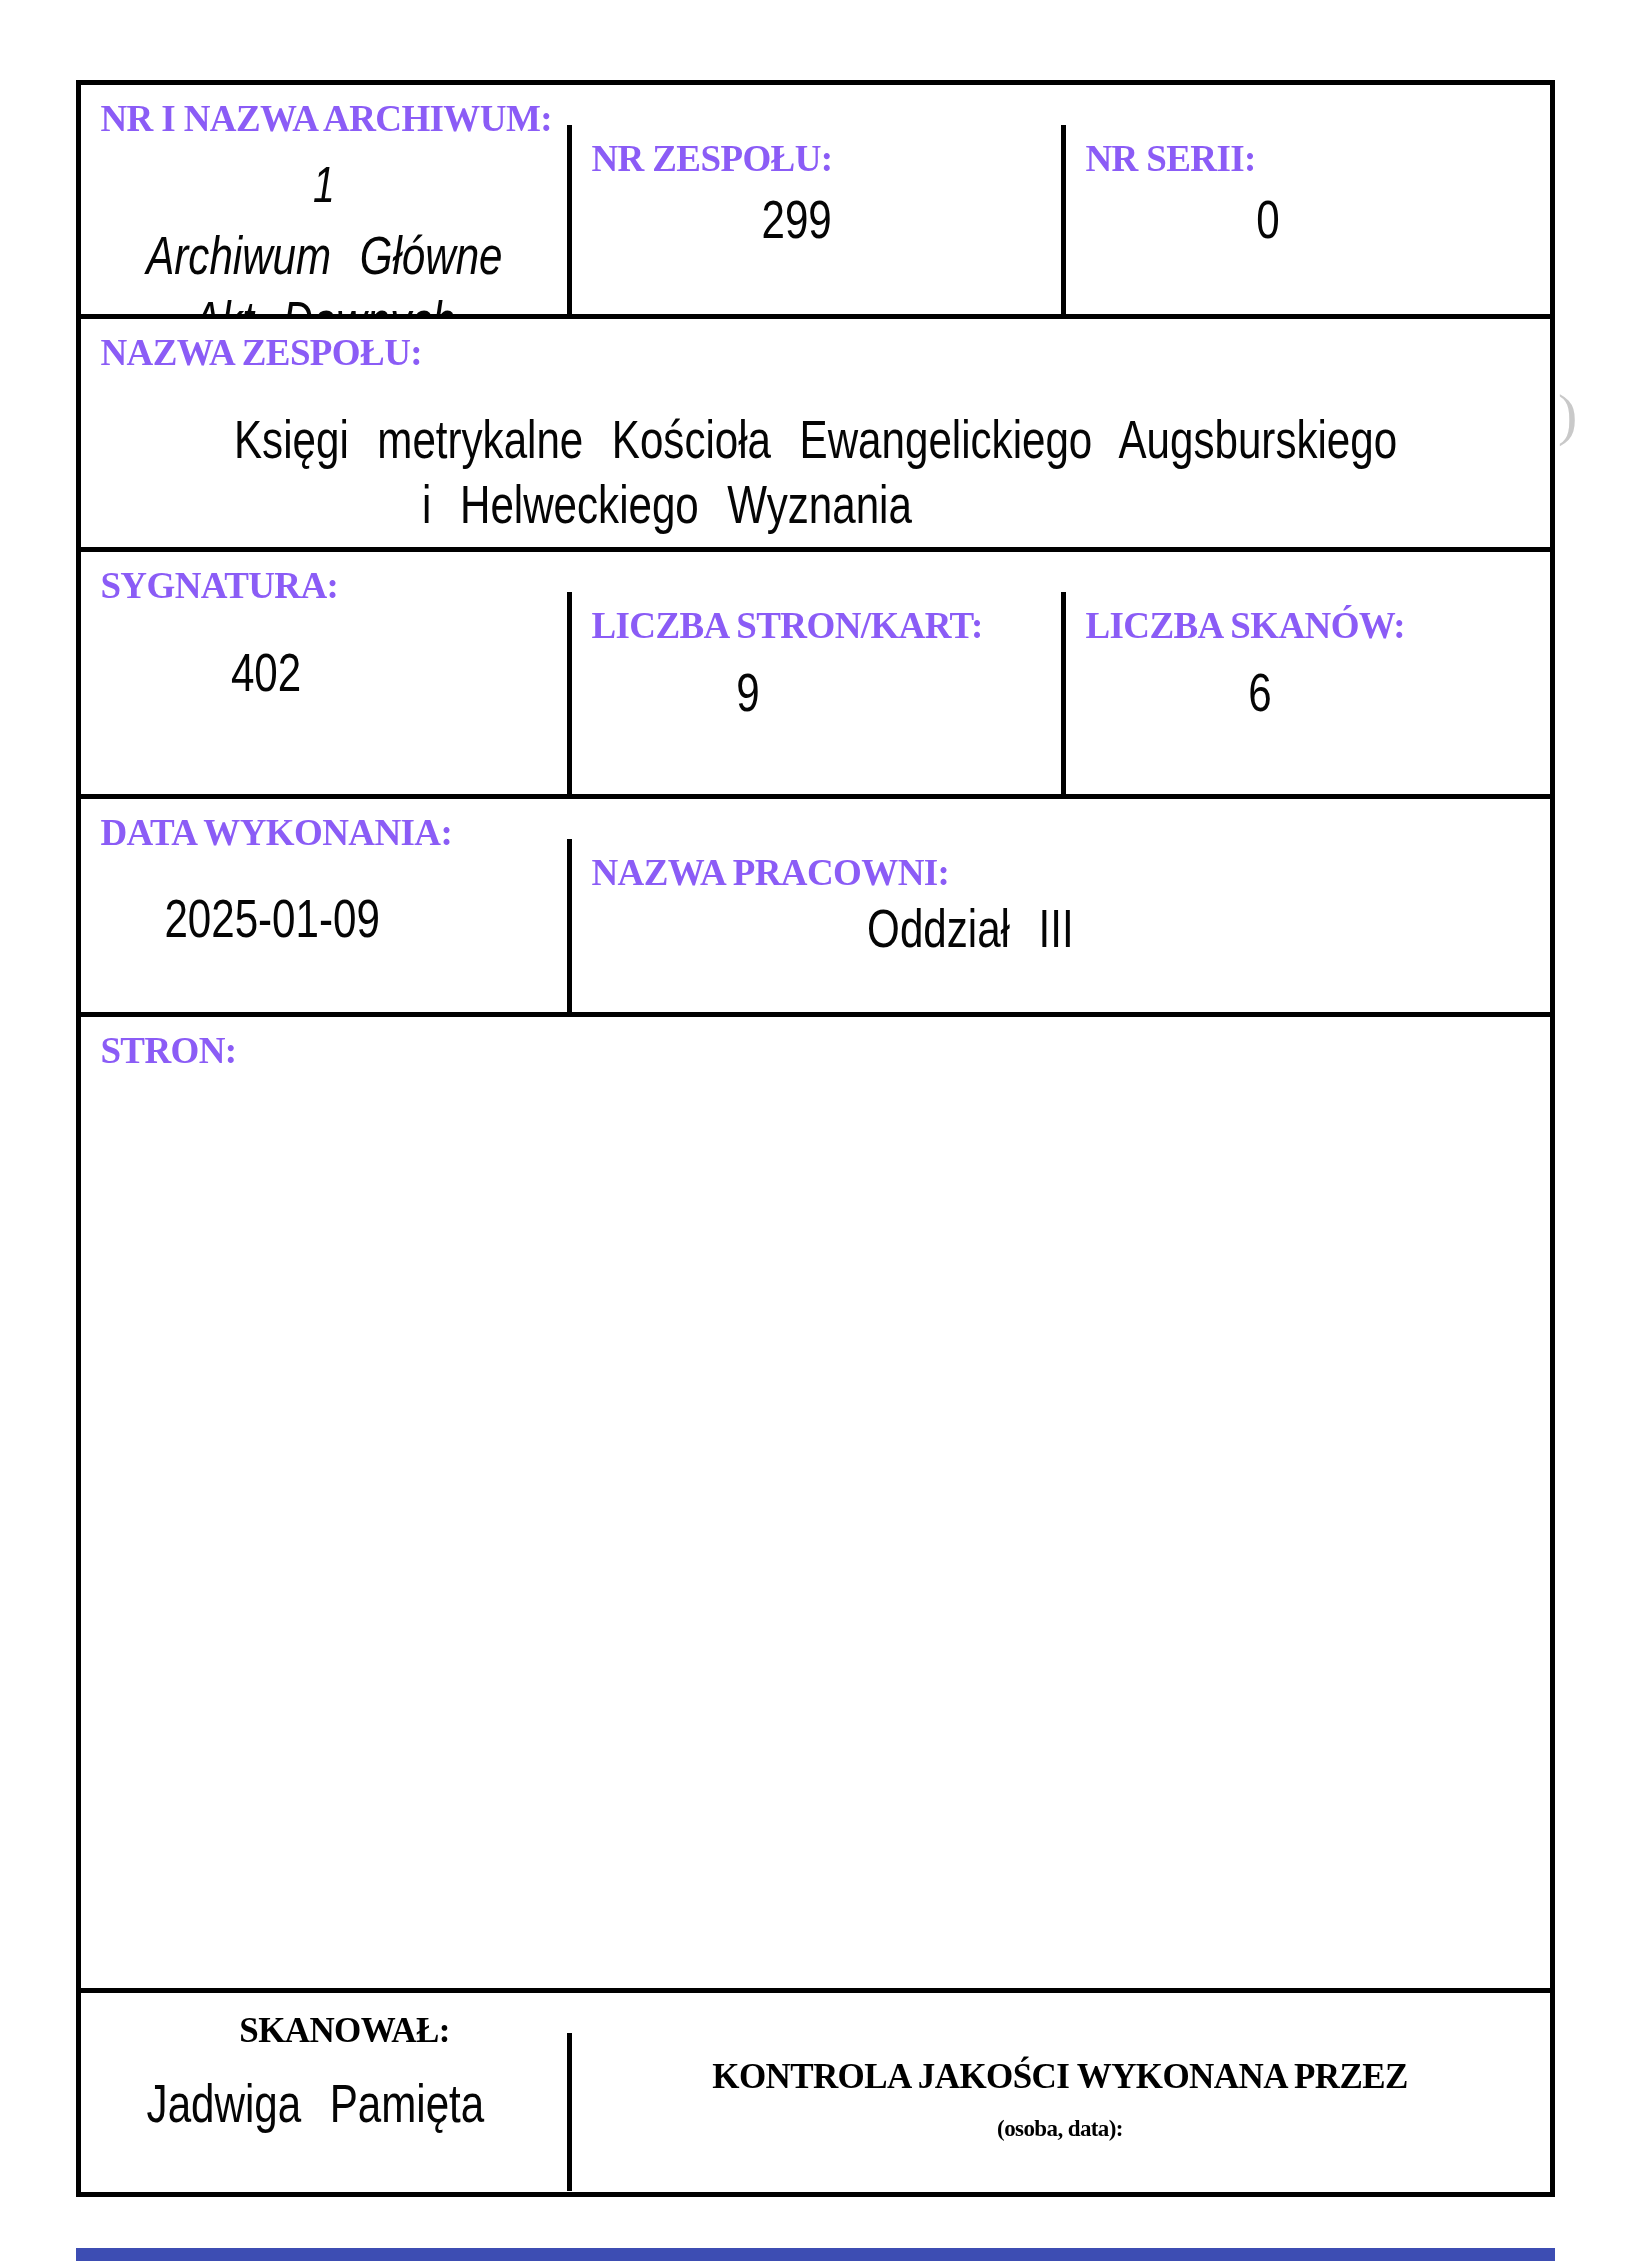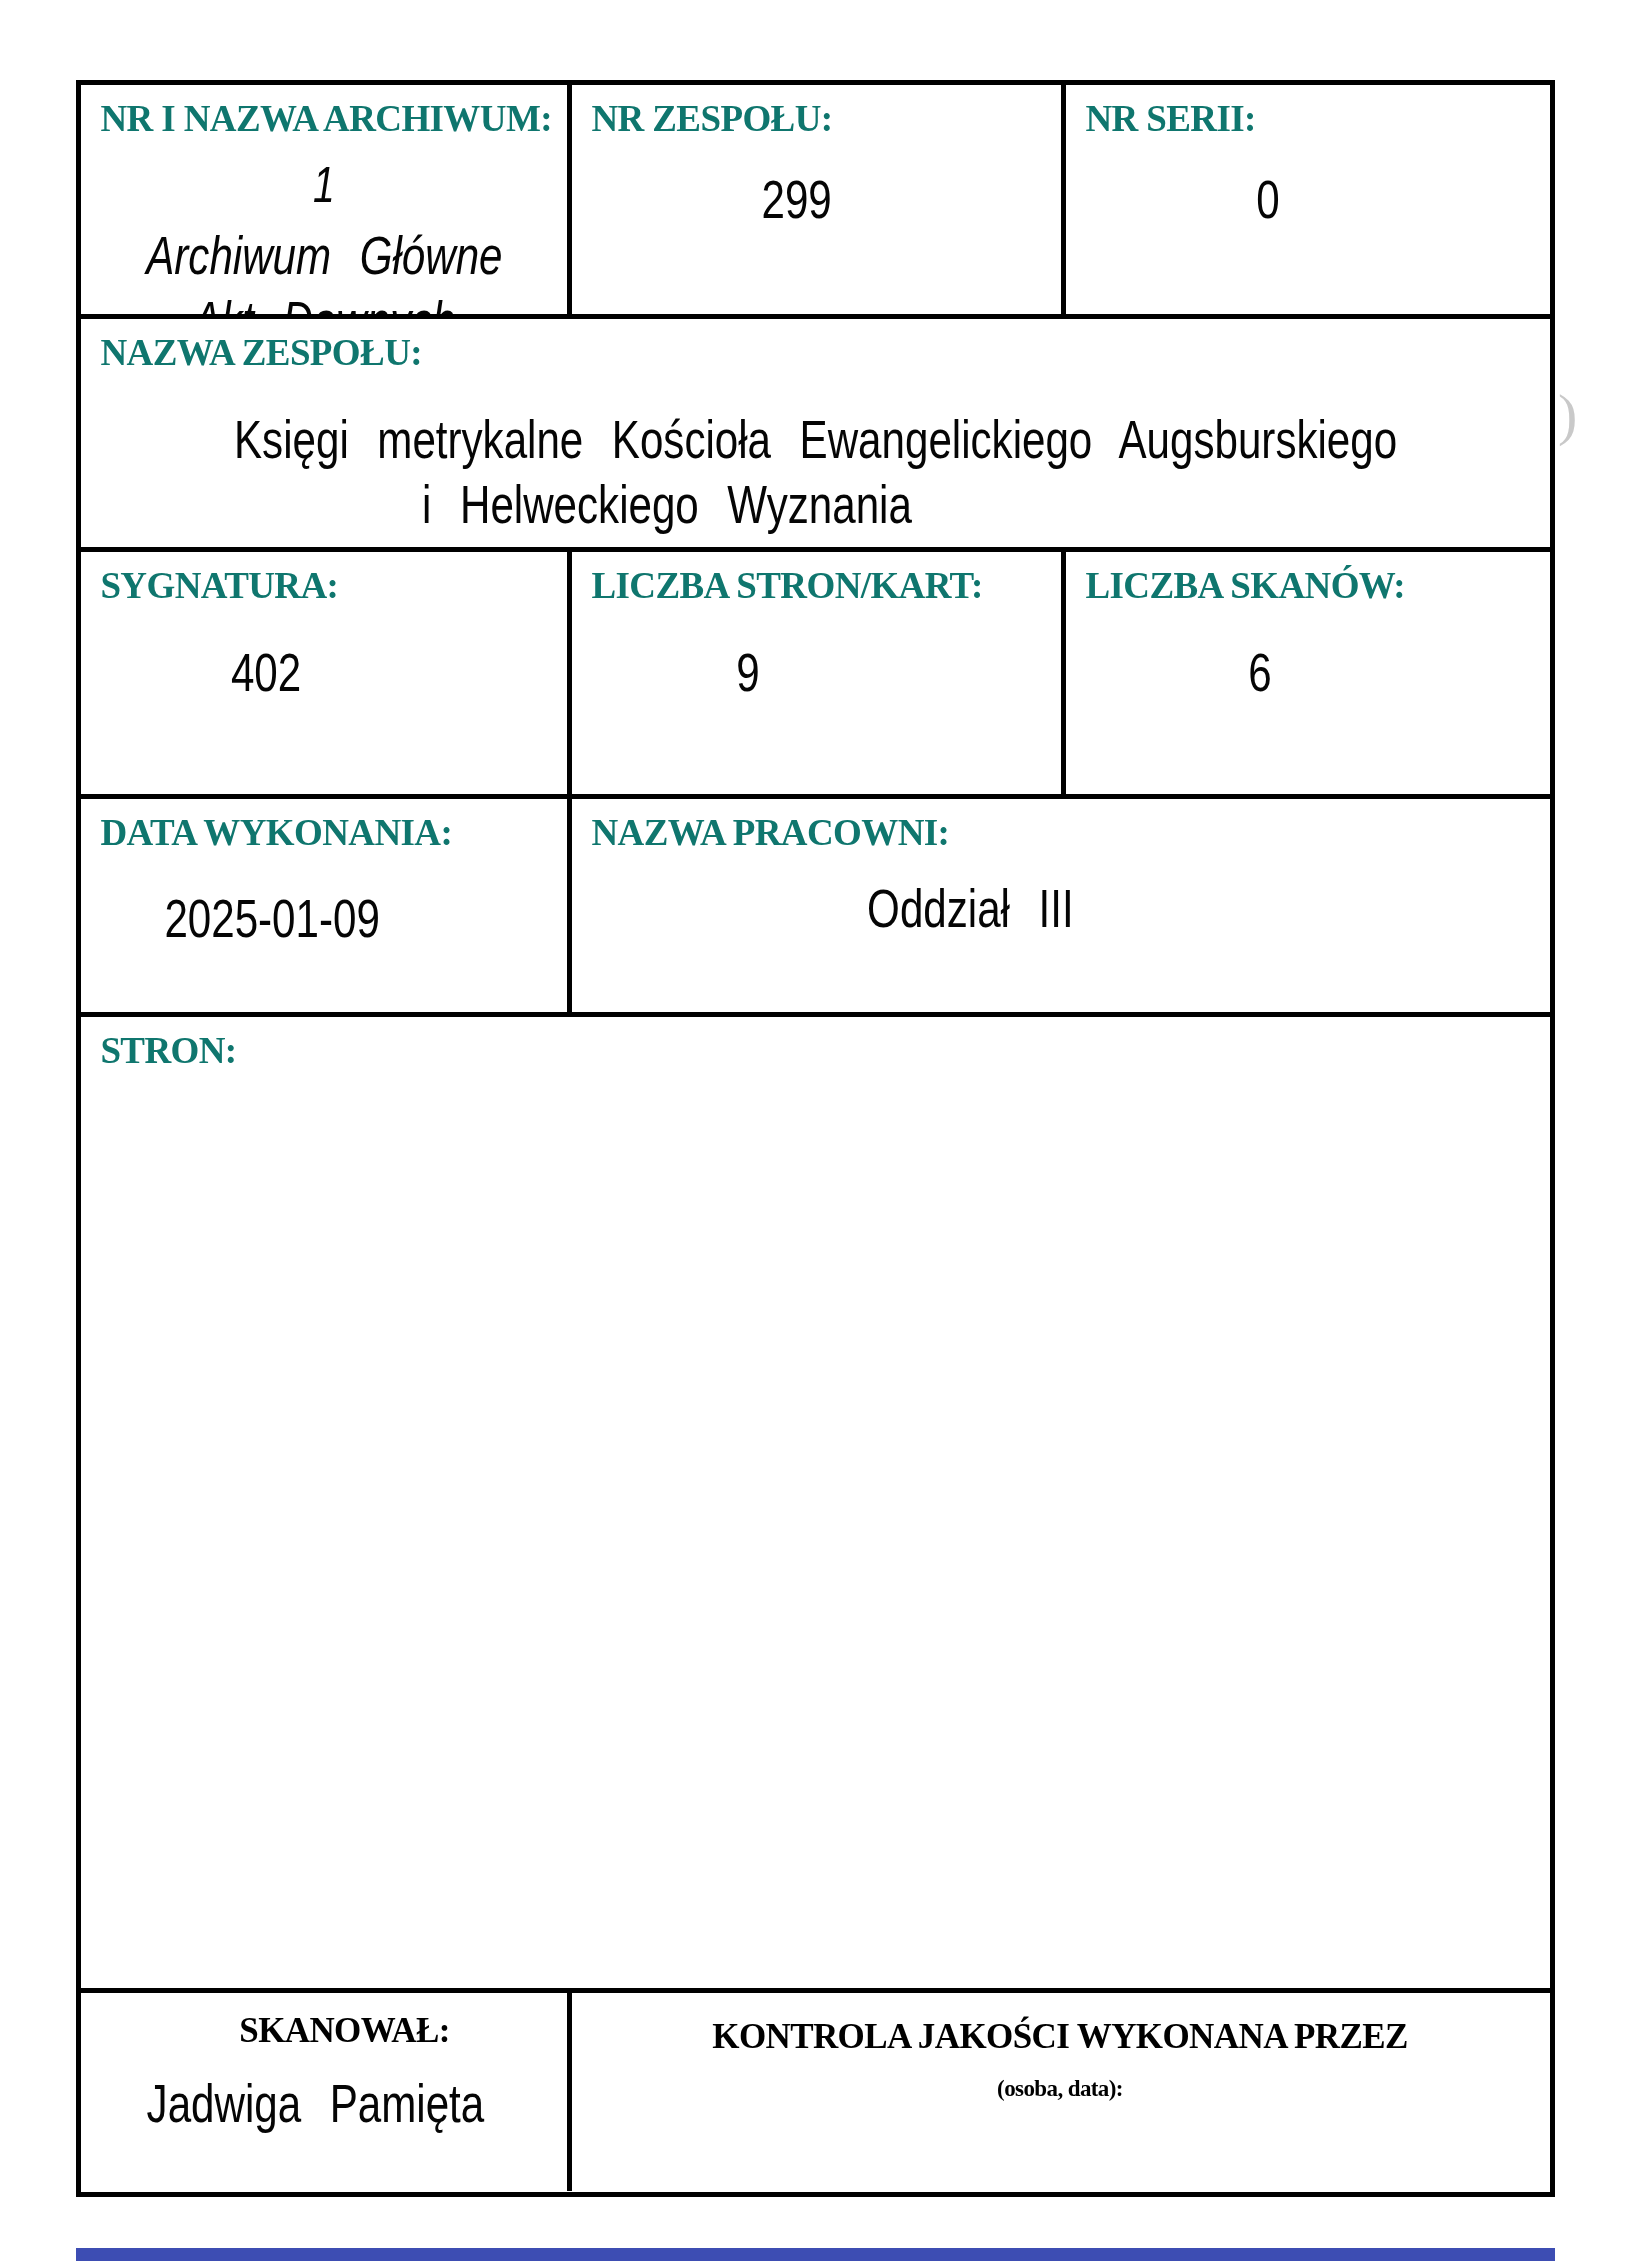--- a/index.html
+++ b/index.html
@@ -21,28 +21,28 @@
     background:#fff;
     display:grid;
     grid-template-rows:229px 233px 247px 218px 976px 203px;
   }
   .row { display:grid; min-height:0; }
   .row + .row { border-top:5.2px solid #000; }
   .cols3 { grid-template-columns:486px 494px 488px; }
   .cols2 { grid-template-columns:486px 981px; }
   .cols1 { grid-template-columns:1fr; }
   .cell { position:relative; box-sizing:border-box; overflow:hidden; }
-  .cell + .cell { border-left:5.2px solid #000; }
+  .cell + .cell { border-left:5.2px solid #000;margin-top:40px; }
 
   
   .label {
     position:absolute; top:14.2px; left:19.4px;
     font-family:"Liberation Serif", serif;
     font-weight:700; font-size:37px; line-height:1.1;
-    letter-spacing:-0.6px; white-space:nowrap; color:#0f766e;
+    letter-spacing:-0.6px; white-space:nowrap; color:#8b5cf6;
   }
 
   
   .val {
     font-family:"Liberation Sans", sans-serif;
     font-size:54px; line-height:1.1; color:#050505;
     word-spacing:0.4em; white-space:nowrap;
     display:inline-block; transform:scaleX(0.78); transform-origin:center;
   }
   .valwrap { position:absolute; inset:0; display:flex; align-items:center; justify-content:center; }

